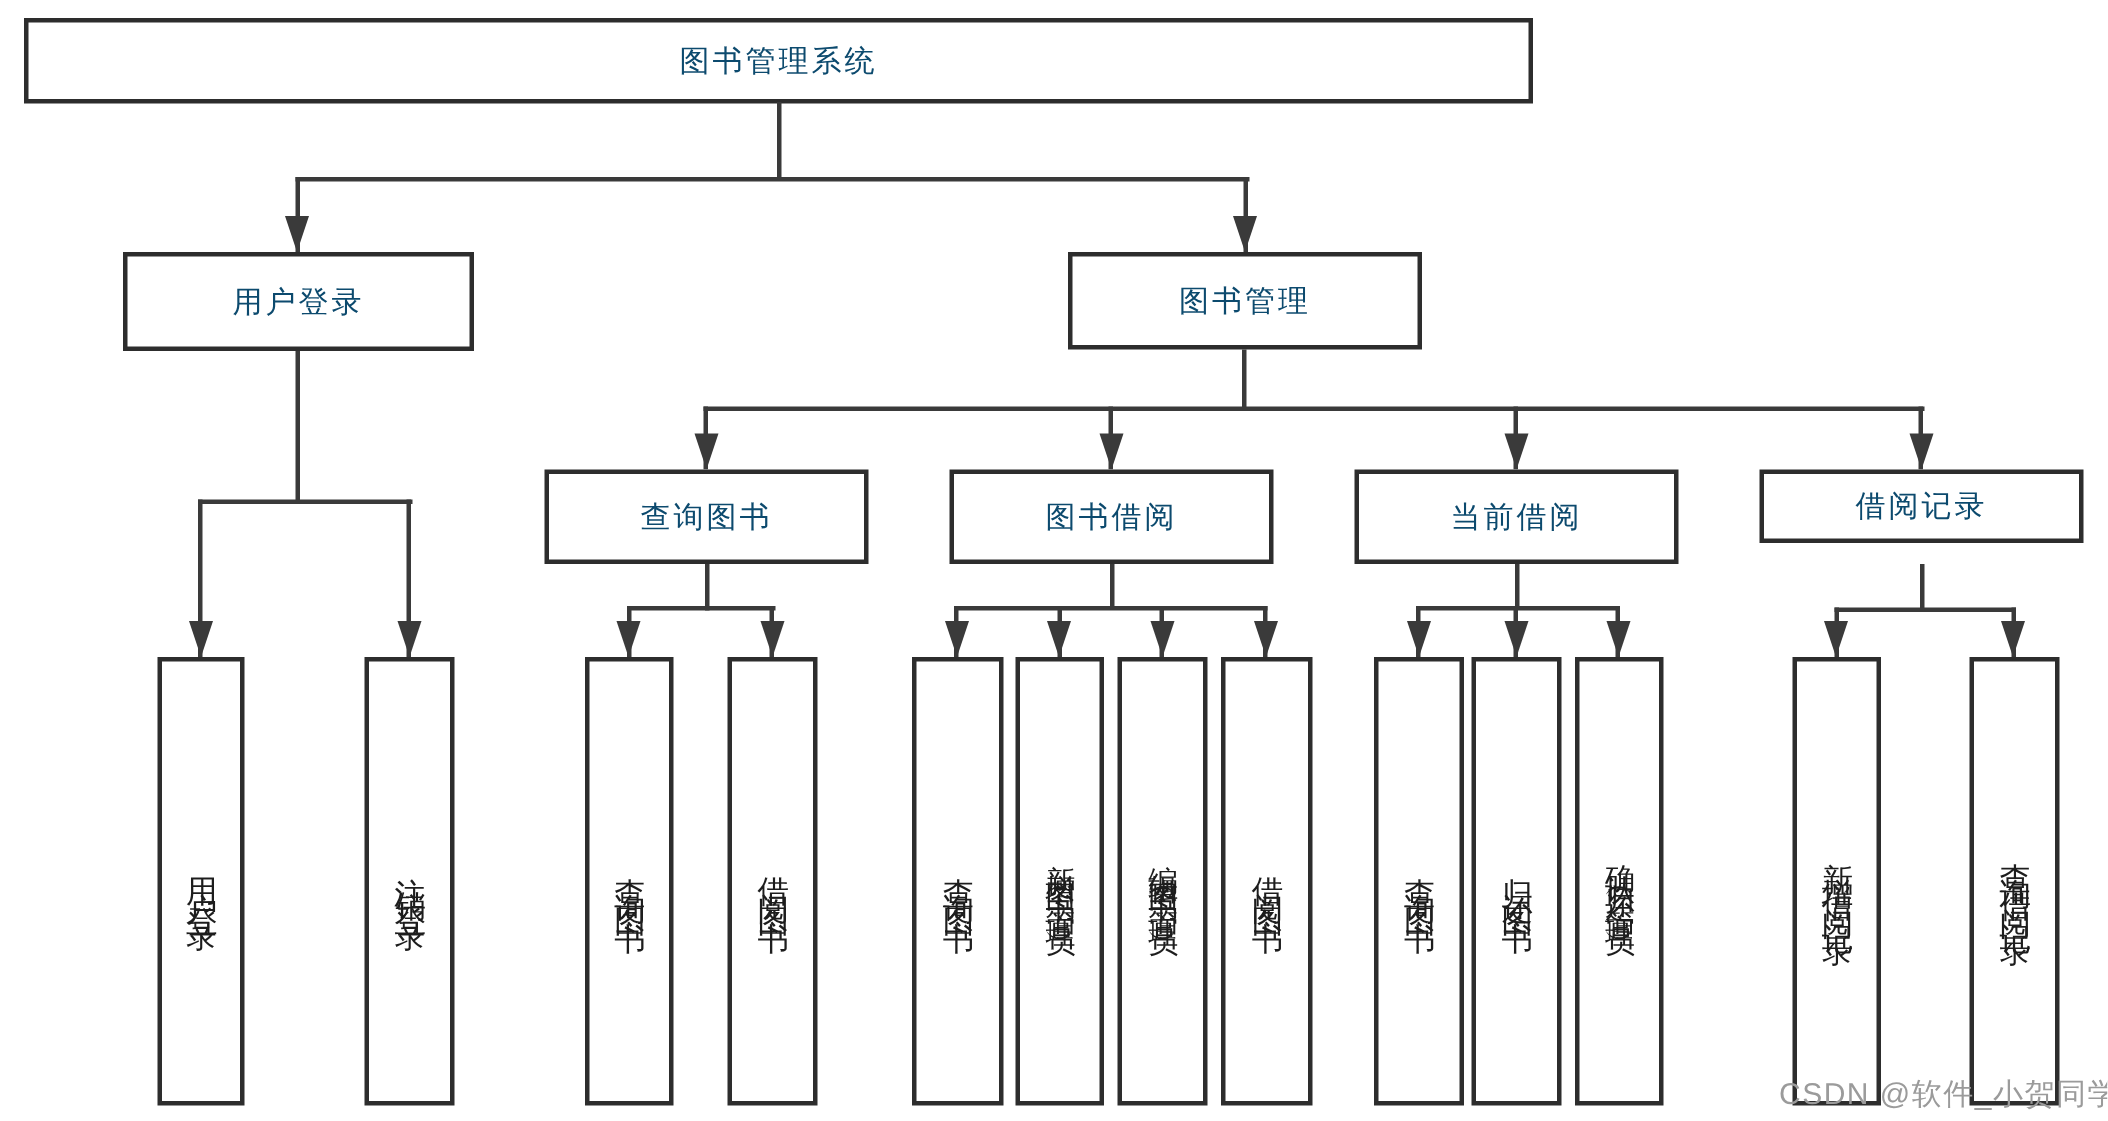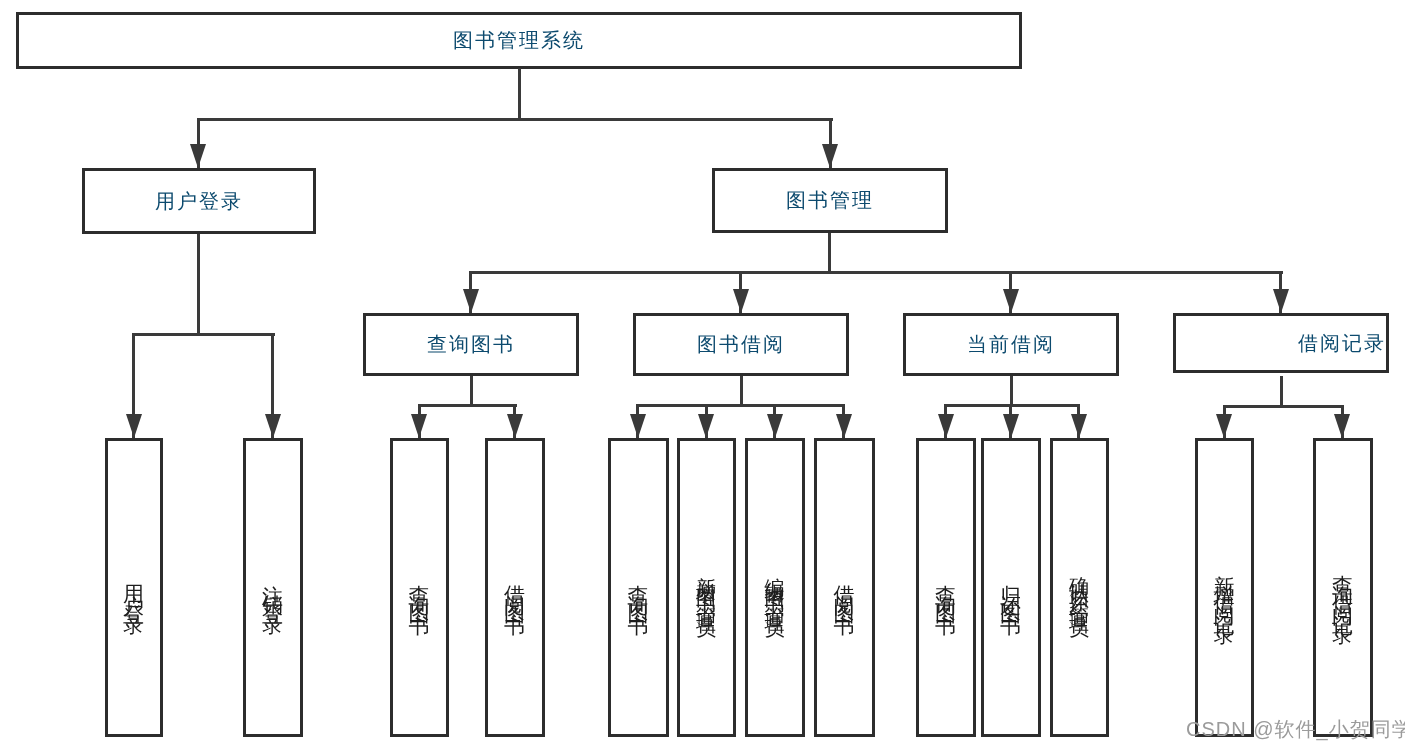--- a/index.html
+++ b/index.html
@@ -18,21 +18,21 @@
     font-size:21px;letter-spacing:10px;line-height:1;white-space:nowrap;color:#1d1d1d;
   }
   .tight .vlabel{font-size:20px;letter-spacing:6px;}
   
   .box-root{left:16px;top:12px;width:1006px;height:57px;}
   .box-b0{left:82px;top:168px;width:234px;height:66px;}
   .box-b1{left:712px;top:168px;width:236px;height:65px;}
   .box-c0{left:363px;top:313px;width:216px;height:63px;}
   .box-c1{left:633px;top:313px;width:216px;height:63px;}
   .box-c2{left:903px;top:313px;width:216px;height:63px;}
-  .box-c3{left:1173px;top:313px;width:216px;height:60px;justify-content:flex-end;}
+  .box-c3{left:1173px;top:313px;width:216px;height:49px;}
   .leaf{top:438px;height:299px;}
   .box-a0{left:105px;width:58px;}
   .box-a1{left:243px;width:60px;}
   .box-d00{left:390px;width:59px;}
   .box-d01{left:485px;width:60px;}
   .box-d10{left:608px;width:61px;}
   .box-d11{left:677px;width:59px;}
   .box-d12{left:745px;width:60px;}
   .box-d13{left:814px;width:61px;}
   .box-d20{left:916px;width:60px;}

